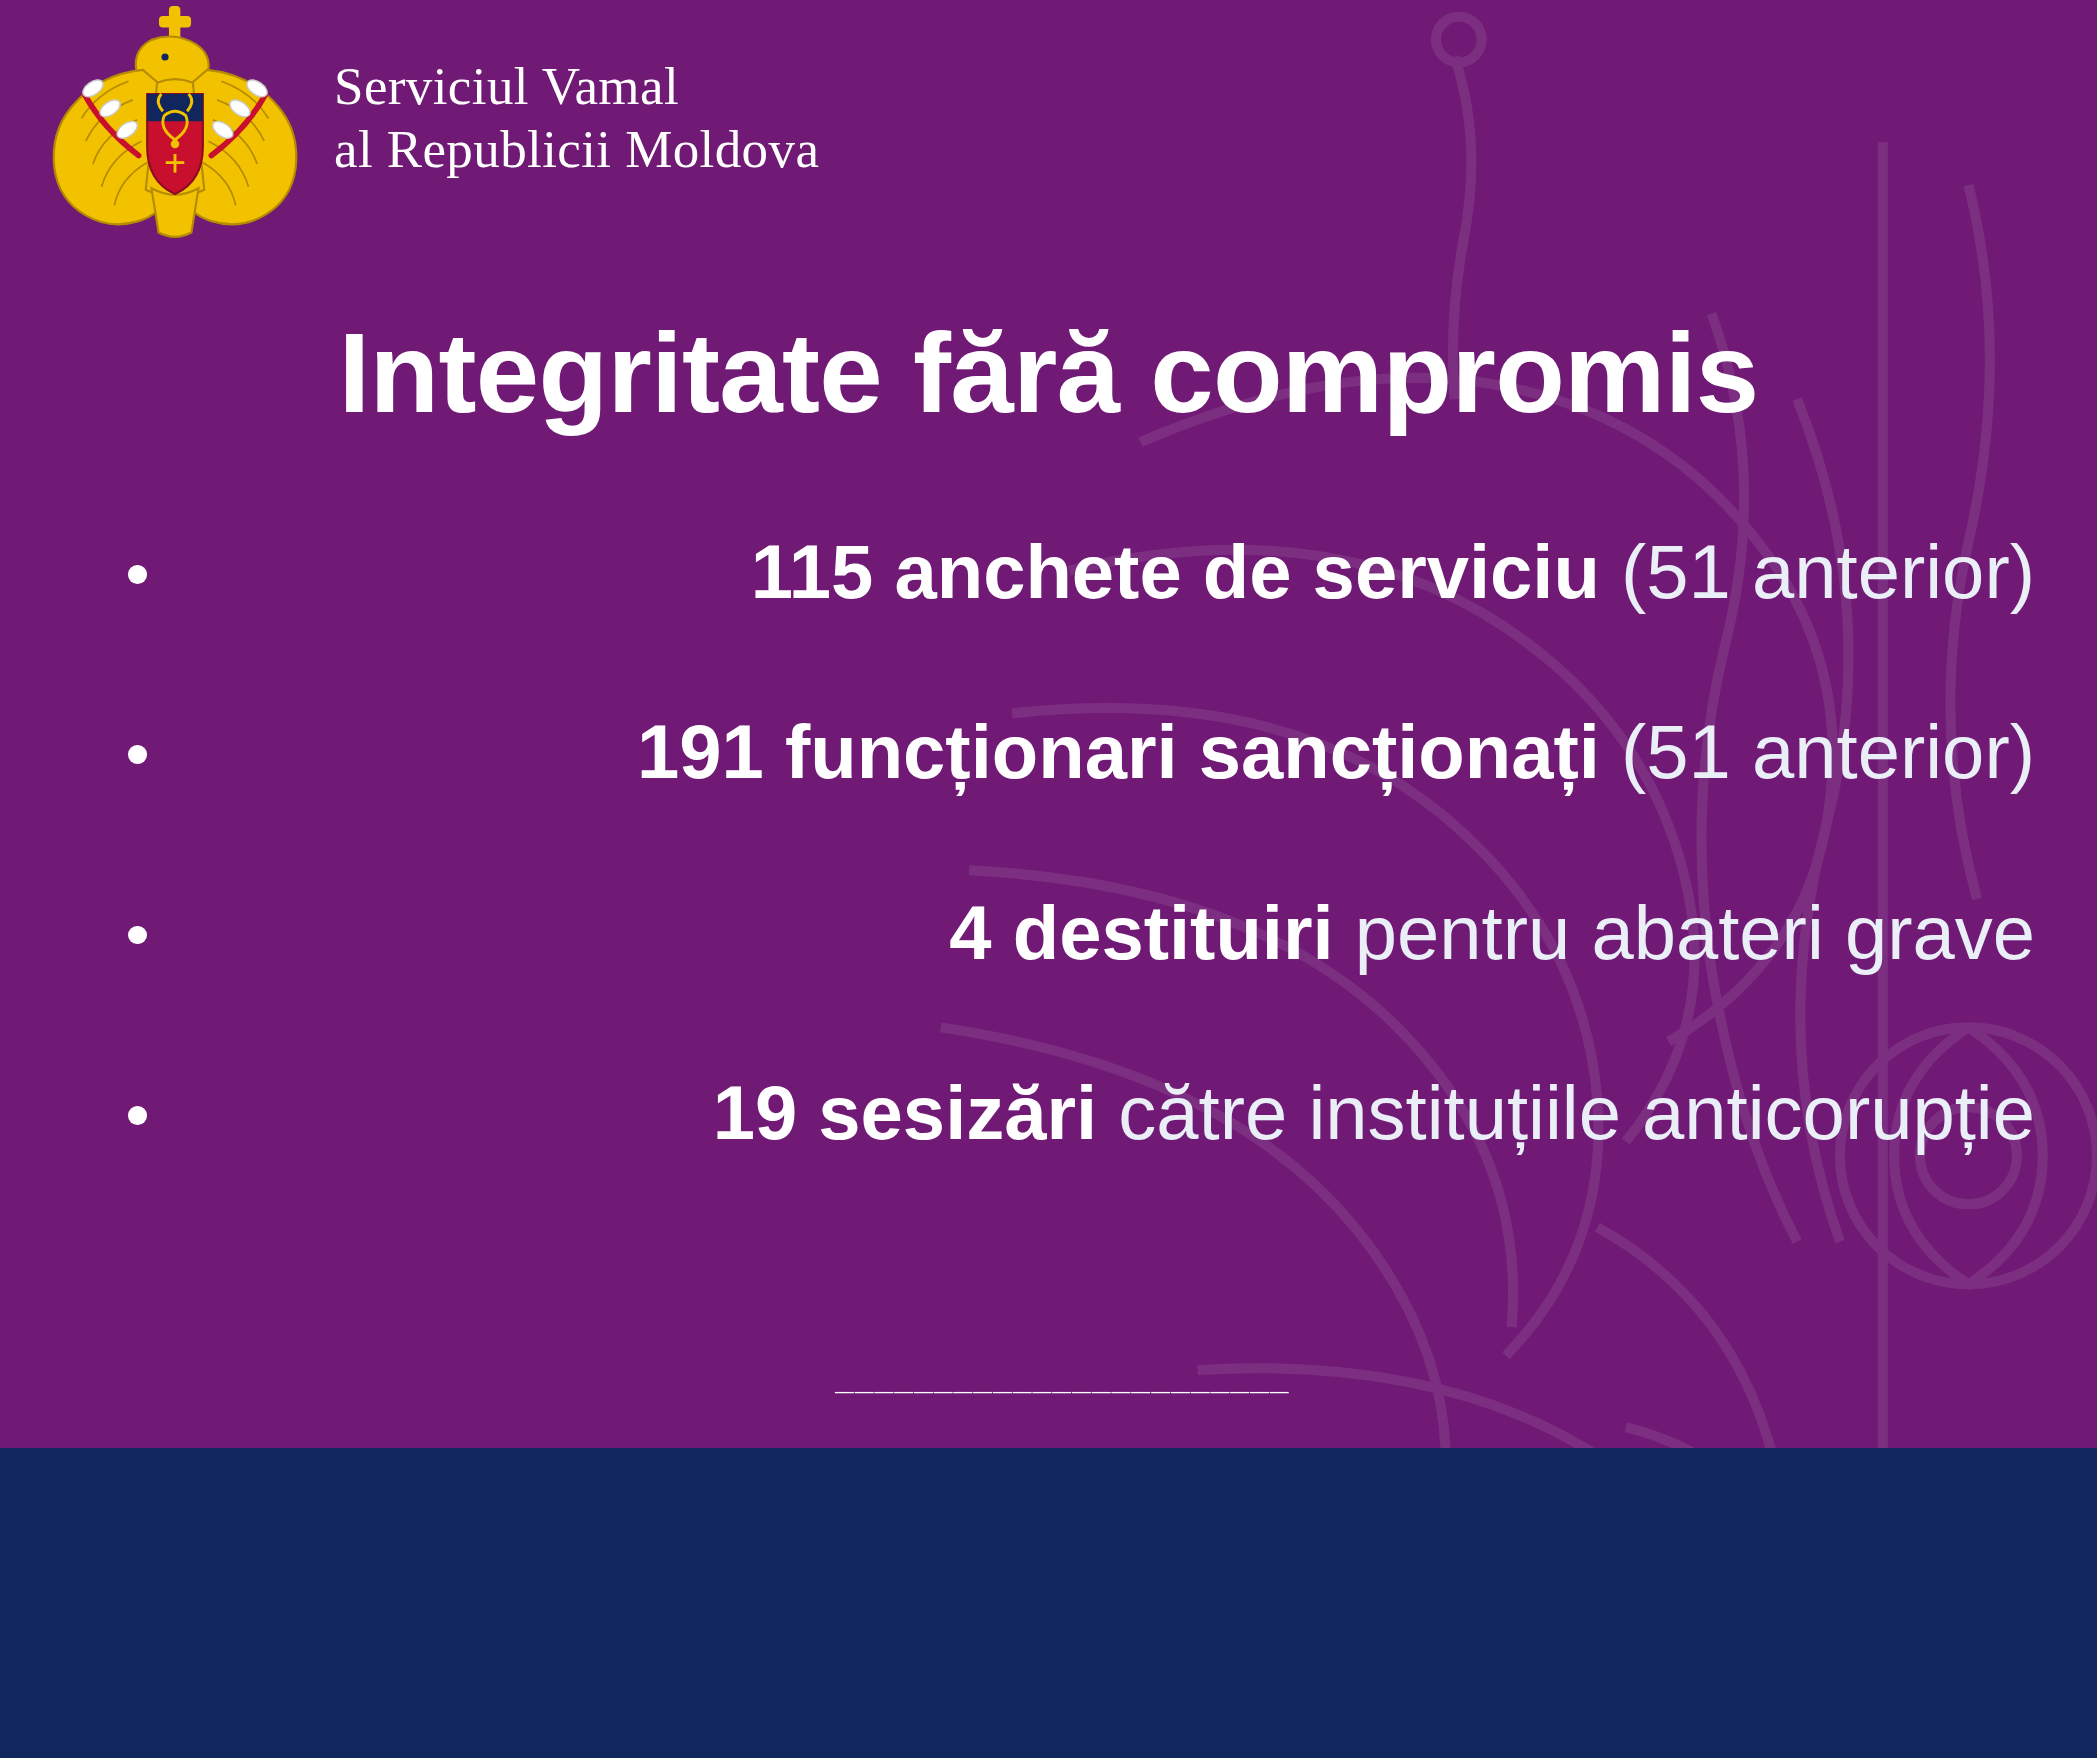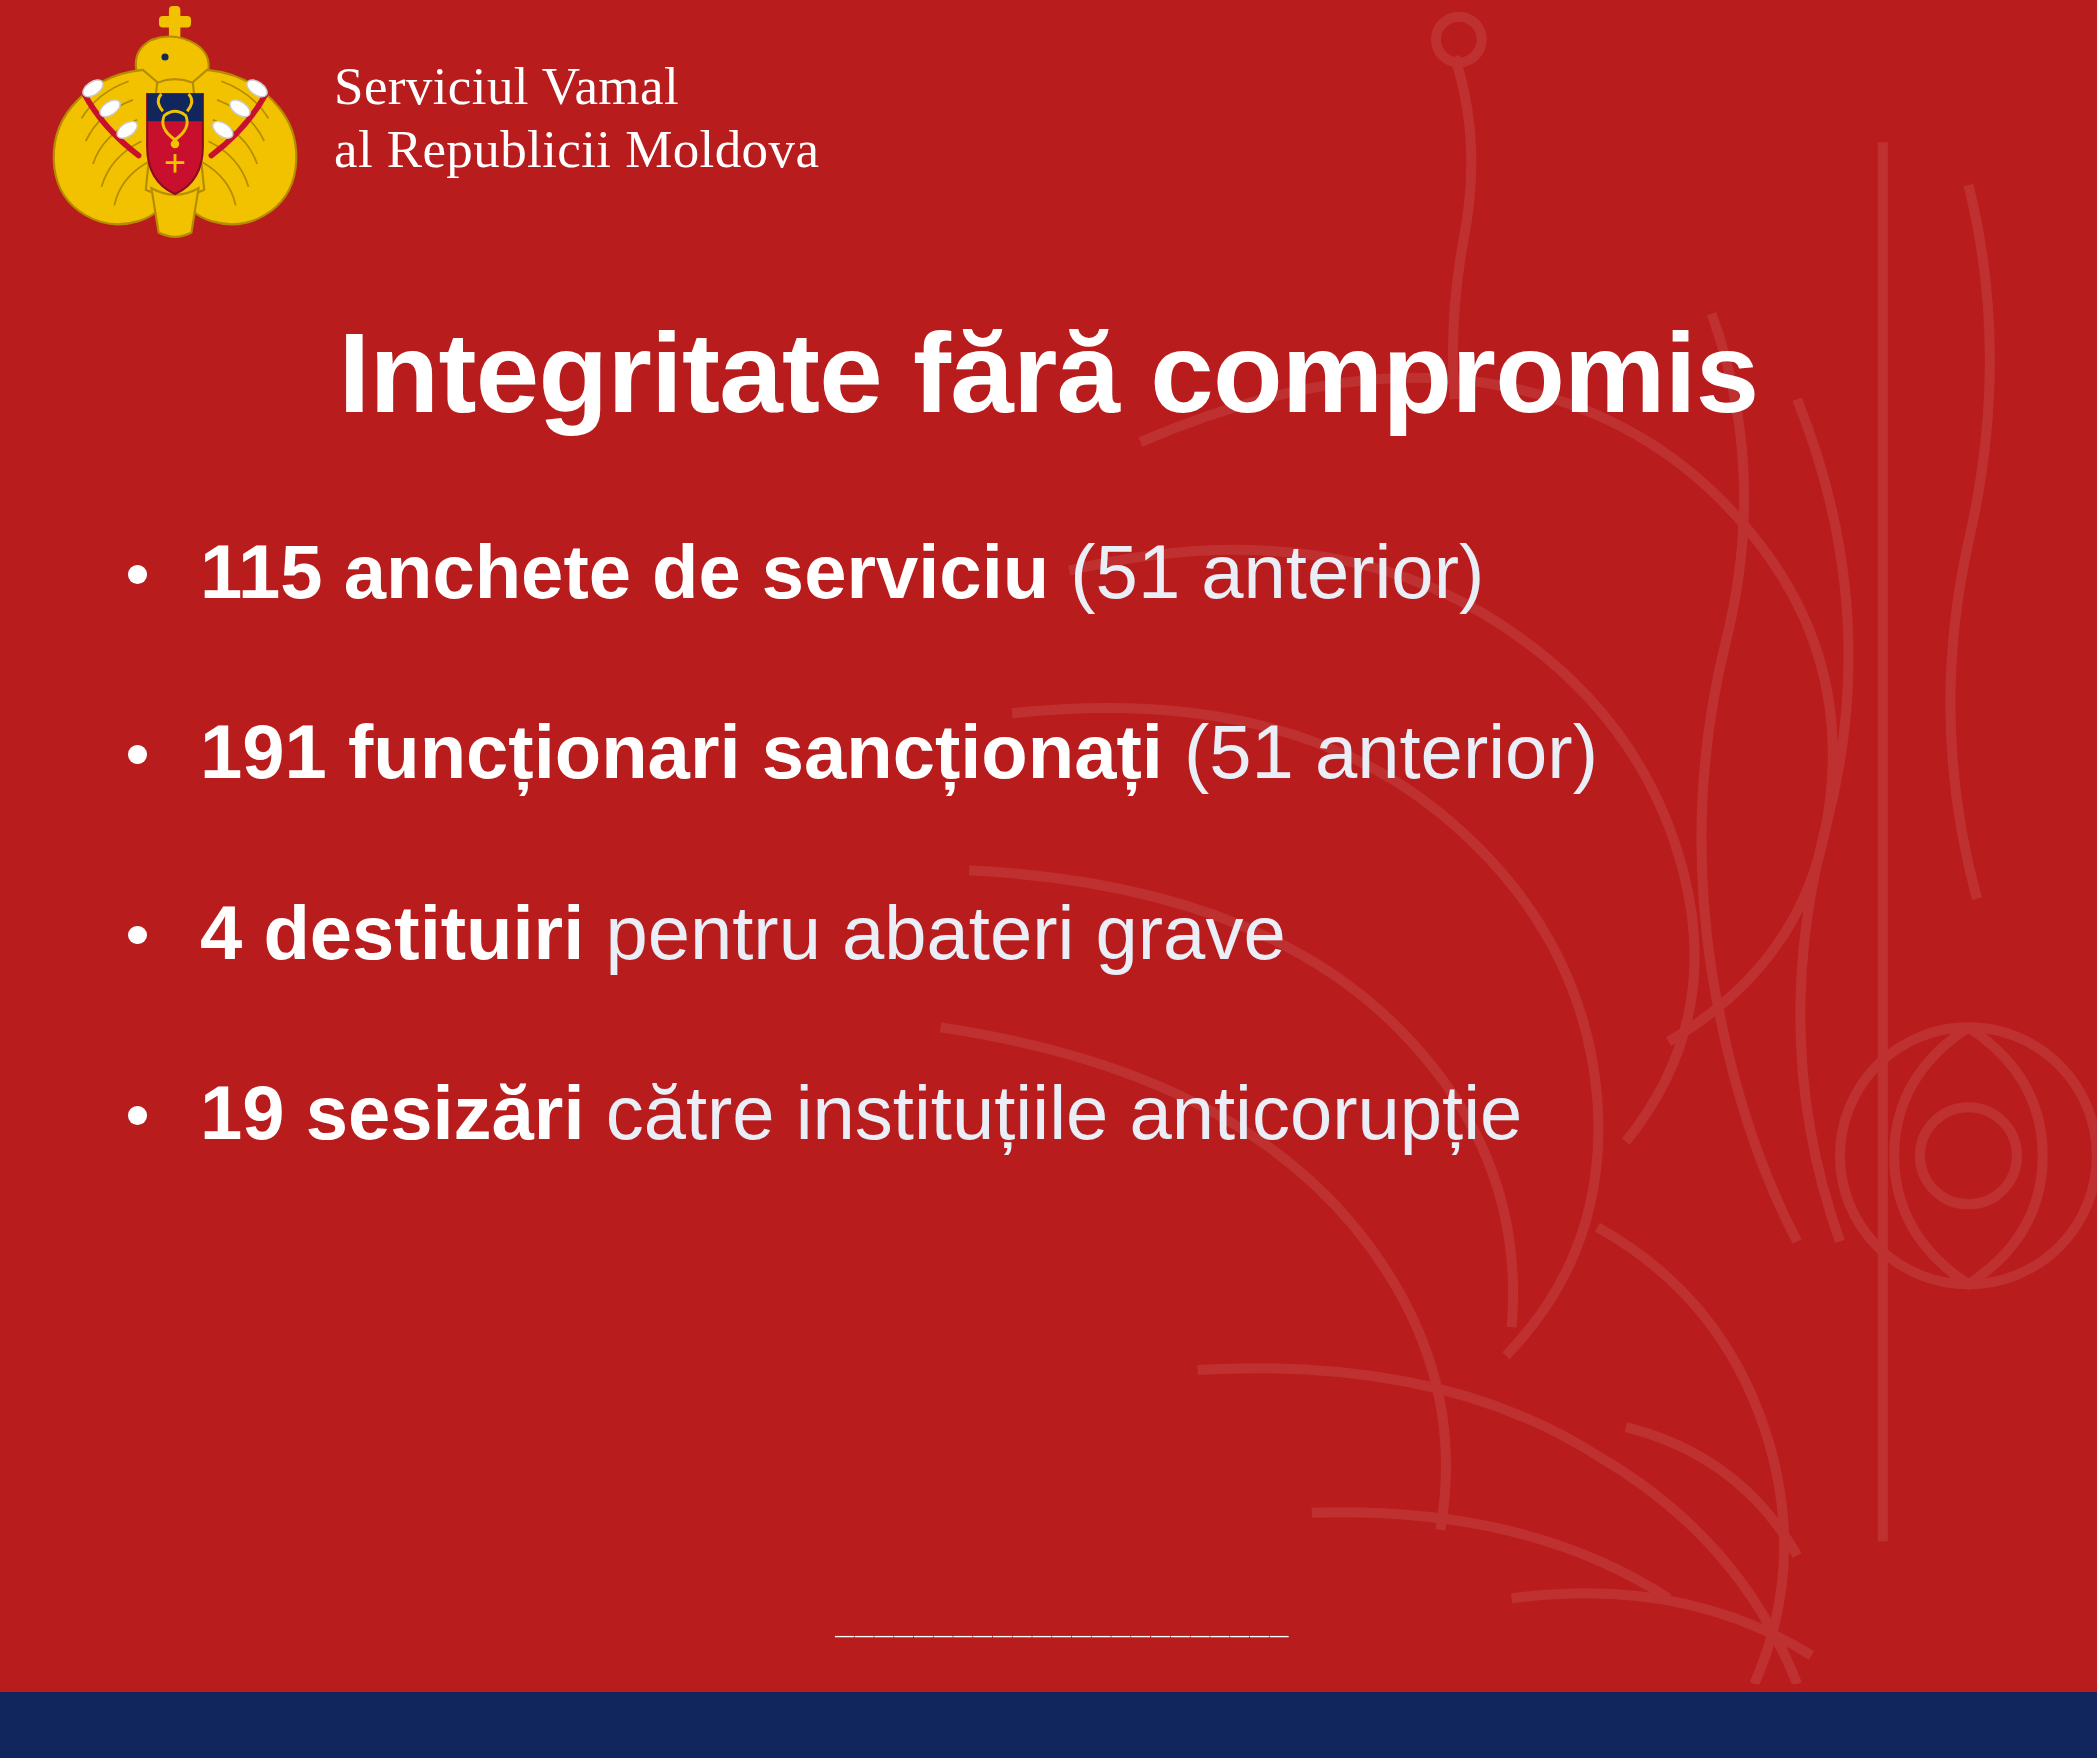--- a/index.html
+++ b/index.html
@@ -3,22 +3,22 @@
 <meta charset="utf-8">
 <style>
   html, body {
     margin: 0;
     padding: 0;
     background: #10265c;
   }
   .slide {
     position: relative;
     width: 2097px;
-    height: 1692px;
-    background: #b91c1c;
+    height: 1448px;
+    background: #701a75;
     overflow: hidden;
     font-family: "Liberation Sans", sans-serif;
     color: #ffffff;
   }
 
   
   .watermark {
     position: absolute;
     right: -43px;
     top: -28.6px;
@@ -72,20 +72,21 @@
 
   
   .bullets {
     position: absolute;
     top: 528px;
     left: 107px;
     width: 1928px;
     list-style: none;
     margin: 0;
     padding: 0;
+    text-align: right;
   }
   .bullets li {
     position: relative;
     padding-left: 93px;
     margin-bottom: 93px;
     font-size: 76px;
     line-height: 1.15;
     color: #f2f5fa;
     white-space: nowrap;
   }

